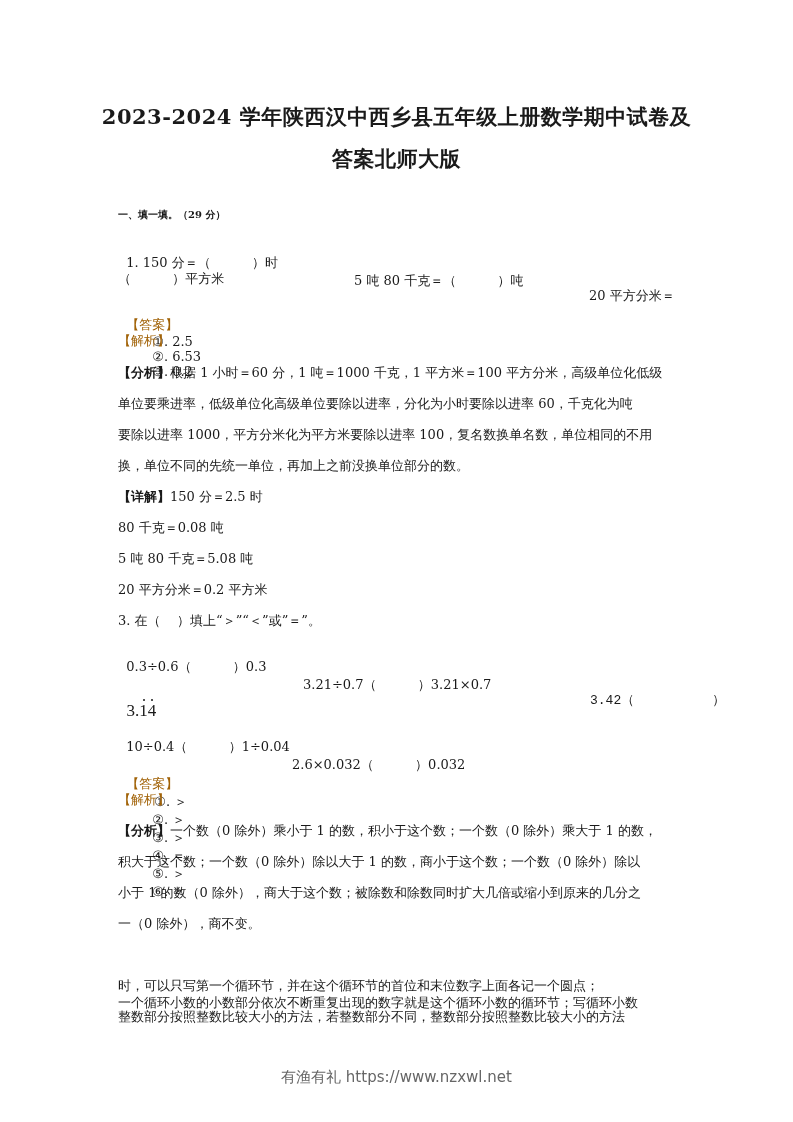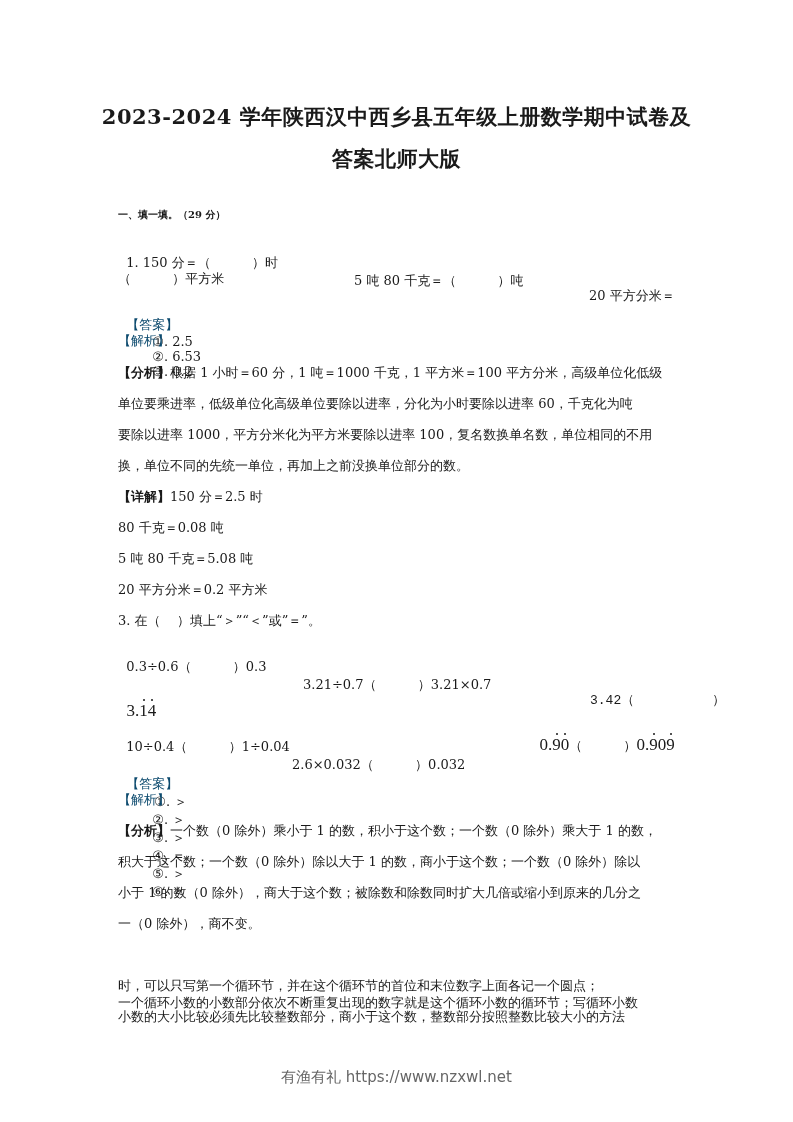--- a/index.html
+++ b/index.html
@@ -4,21 +4,21 @@
 <style>
   html, body { margin: 0; padding: 0; background: #ffffff; }
   body { width: 793px; height: 1122px; position: relative; overflow: hidden;
          font-family: "DejaVu Serif", "Liberation Serif", serif; color: #1a1a1a; }
   .title { position: absolute; left: 0; width: 793px; text-align: center;
            font-weight: bold; font-size: 21px; letter-spacing: 0.5px; }
   .t1 { top: 103px; text-align: center; }
   .t2 { top: 145px; }
   .line { position: absolute; left: 118px; font-size: 13px; white-space: pre; }
   .sec { font-weight: bold; font-size: 10px; }
-  .tag { color: #0c4a6e; }
+  .tag { color: #a16207; }
   .bold-tag { font-weight: bold; }
   .ans-item { display: inline-block; }
   .big { font-family: "Liberation Serif", "DejaVu Serif", serif; font-size: 17px; }
   .dot { position: relative; display: inline-block; }
   .dot::after { content: ""; position: absolute; top: -2px; left: 50%; width: 2px; height: 2px;
                 margin-left: -1px; background: #1a1a1a; border-radius: 50%; }
   .footer { position: absolute; top: 1068px; left: 0; width: 793px; text-align: center;
             font-family: "DejaVu Sans", "Liberation Sans", sans-serif; font-size: 15px; color: #666666; }
 </style>
 </head>
@@ -62,38 +62,35 @@
   <span style="position:absolute; left:472px;font-family:Liberation Mono, monospace;">3.42（          ）</span>
 </div>
 
 <div class="line big" style="top:681px;">
   <span><span>3.</span><span class="dot">1</span><span class="dot">4</span></span>
 </div>
 
 <div class="line" style="top:723px; width:560px;">
   <span>10÷0.4（          ）1÷0.04</span>
   <span style="position:absolute; left:174px;">2.6×0.032（          ）0.032</span>
-  <span style="position:absolute; left:405px; top:-3px;">
-    <span class="big"><span>0.</span><span class="dot">9</span><span class="dot">0</span></span><span>（          ）</span><span class="big"><span>0.</span><span class="dot">9</span><span>0</span><span class="dot">9</span></span>
-  </span>
 </div>
 
 <div class="line" style="top:760px;">
   <span class="tag">【答案】</span>
   <span class="ans-item" style="margin-left:28px;">①. ＞</span>
   <span class="ans-item" style="margin-left:26px;">②. ＞</span>
   <span class="ans-item" style="margin-left:26px;">③. ＞</span>
   <span class="ans-item" style="margin-left:26px;">④. ＝</span>
   <span class="ans-item" style="margin-left:26px;">⑤. ＞</span>
   <span class="ans-item" style="margin-left:26px;">⑥. ＜</span>
 </div>
 <div class="line tag" style="top:791px;">【解析】</div>
 
 <div class="line" style="top:822px;"><span class="bold-tag">【分析】</span><span>一个数（0 除外）乘小于 1 的数，积小于这个数；一个数（0 除外）乘大于 1 的数，</span></div>
 <div class="line" style="top:853px;">积大于这个数；一个数（0 除外）除以大于 1 的数，商小于这个数；一个数（0 除外）除以</div>
 <div class="line" style="top:884px;">小于 1 的数（0 除外），商大于这个数；被除数和除数同时扩大几倍或缩小到原来的几分之</div>
 <div class="line" style="top:915px;">一（0 除外），商不变。</div>
 
 <div class="line" style="top:946px;margin-top:48px;">一个循环小数的小数部分依次不断重复出现的数字就是这个循环小数的循环节；写循环小数</div>
 <div class="line" style="top:977px;">时，可以只写第一个循环节，并在这个循环节的首位和末位数字上面各记一个圆点；</div>
-<div class="line" style="top:1008px;">小数的大小比较必须先比较整数部分，商小于这个数，整数部分按照整数比较大小的方法</div>
+<div class="line" style="top:1008px;">整数部分按照整数比较大小的方法，若整数部分不同，整数部分按照整数比较大小的方法</div>
 
 <div class="footer">有渔有礼 https://www.nzxwl.net</div>
 
 </body></html>

